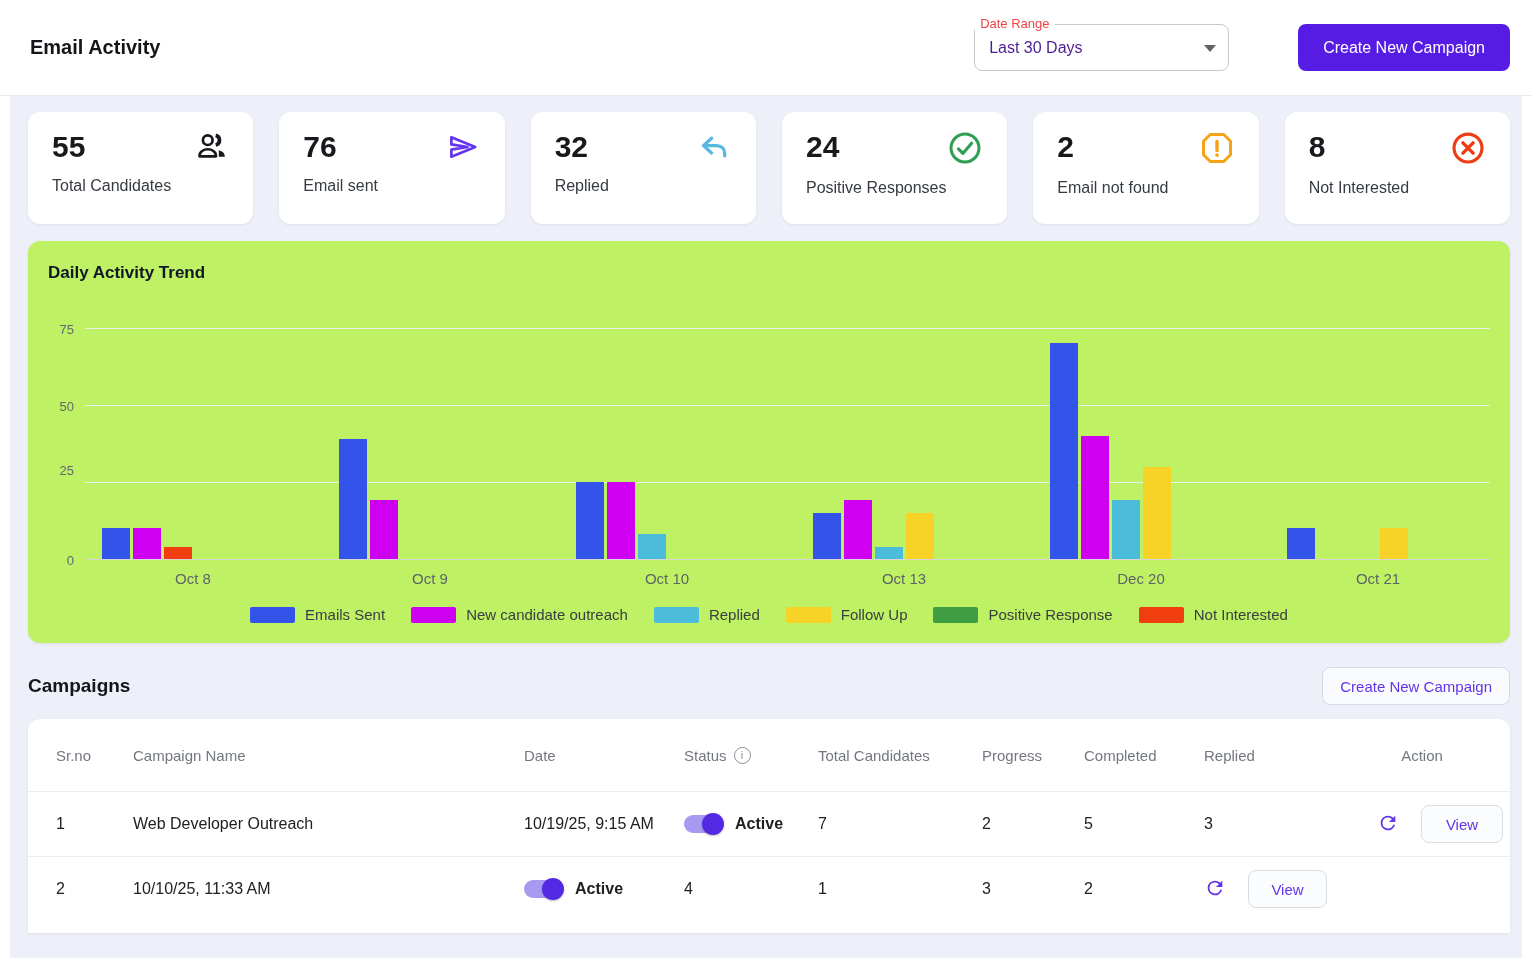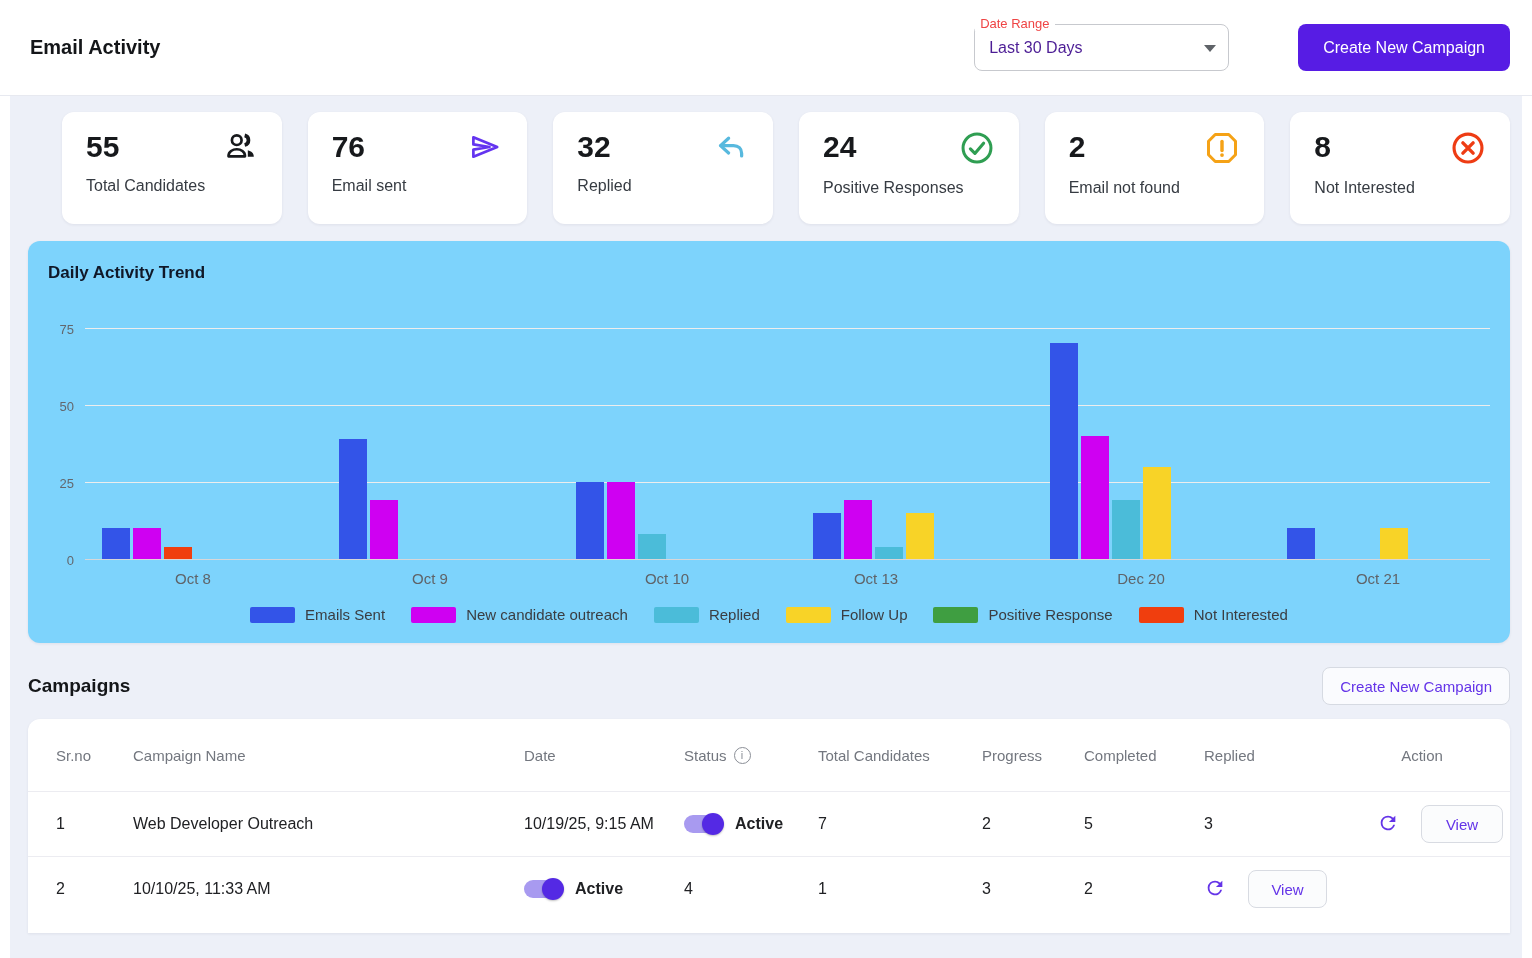--- a/index.html
+++ b/index.html
@@ -22,29 +22,29 @@
                   width:0; height:0; border-left:6px solid transparent; border-right:6px solid transparent;
                   border-top:7px solid #5f6368; }
   .primary-btn { margin-left:43px; height:47px; padding:0 25px; border:none; border-radius:8px;
                  background:#571ce4; color:#fff; font-size:16px; cursor:pointer;
                  font-family:inherit; }
 
   
   main { margin:0 10px; height:862px; background:#edf0f8; padding:16px 12px 0 18px; overflow:hidden; }
 
   
-  #stats-row { display:flex; gap:26px;margin-left:34px; }
+  #stats-row { display:flex; gap:26px; }
   .stat-card { flex:1; height:112px; background:#fff; border-radius:12px; padding:18px 24px;
                box-shadow:0 1px 3px rgba(25,30,60,0.07); }
   .stat-top { display:flex; justify-content:space-between; align-items:flex-start; }
   .stat-value { font-size:30px; font-weight:bold; color:#17191c; line-height:34px; }
   .stat-label { font-size:16px; color:#363b42; margin-top:9px; }
 
   
-  .chart-card { margin-top:17px; background:#7dd3fc; border-radius:12px; padding:22px 20px 20px 20px;
+  .chart-card { margin-top:17px; background:#bef264; border-radius:12px; padding:22px 20px 20px 20px;
                 box-shadow:0 1px 3px rgba(25,30,60,0.07); }
   .chart-title { font-size:17px; font-weight:bold; color:#101828; }
   .plot { position:relative; height:259px; margin-top:18px; }
   .gridline { position:absolute; left:37px; right:0; height:1px; background:#ededed; }
   .gridline.zero { background:#d7d7d9; }
   .ytick { position:absolute; left:0; width:26px; text-align:right; font-size:13px; color:#63676d;
            transform:translateY(50%); }
   .bar-group { position:absolute; top:0; bottom:0; width:186px; }
   .bar { position:absolute; bottom:1px; width:28px; }
   .xtick { position:absolute; top:calc(100% + 10px); width:140px; margin-left:-70px;
@@ -167,21 +167,21 @@
       </div>
 
     <section class="chart-card">
       <h2 class="chart-title">Daily Activity Trend</h2>
       <div class="plot" id="chart-plot">
           <div class="gridline" style="bottom: 231px;"></div>
           <div class="ytick" style="bottom: 231px;">75</div>
           <div class="gridline" style="bottom: 154px;"></div>
           <div class="ytick" style="bottom: 154px;">50</div>
           <div class="gridline" style="bottom: 77px;"></div>
-          <div class="ytick" style="bottom: 77px;">25</div>
+          <div class="ytick" style="bottom: 90px;">25</div>
           <div class="gridline zero" style="bottom: 0px;"></div>
           <div class="ytick" style="bottom: 0px;">0</div>
           <div class="bar-group" style="left: 52px;">
             <div class="bar" style="left: 1.5px; height: 30.8px; background: rgb(51, 84, 232);"></div>
             <div class="bar" style="left: 32.5px; height: 30.8px; background: rgb(207, 0, 242);"></div>
             <div class="bar" style="left: 63.5px; height: 12.32px; background: rgb(240, 62, 14);"></div>
           </div>
           <div class="xtick" style="left: 145px;">Oct 8</div>
           <div class="bar-group" style="left: 289px;">
             <div class="bar" style="left: 1.5px; height: 120.12px; background: rgb(51, 84, 232);"></div>
@@ -193,21 +193,21 @@
             <div class="bar" style="left: 32.5px; height: 77px; background: rgb(207, 0, 242);"></div>
             <div class="bar" style="left: 63.5px; height: 24.64px; background: rgb(75, 188, 217);"></div>
           </div>
           <div class="xtick" style="left: 619px;">Oct 10</div>
           <div class="bar-group" style="left: 763px;">
             <div class="bar" style="left: 1.5px; height: 46.2px; background: rgb(51, 84, 232);"></div>
             <div class="bar" style="left: 32.5px; height: 58.52px; background: rgb(207, 0, 242);"></div>
             <div class="bar" style="left: 63.5px; height: 12.32px; background: rgb(75, 188, 217);"></div>
             <div class="bar" style="left: 94.5px; height: 46.2px; background: rgb(248, 211, 39);"></div>
           </div>
-          <div class="xtick" style="left: 828px;">Oct 13</div>
+          <div class="xtick" style="left: 856px;">Oct 13</div>
           <div class="bar-group" style="left: 1000px;">
             <div class="bar" style="left: 1.5px; height: 215.6px; background: rgb(51, 84, 232);"></div>
             <div class="bar" style="left: 32.5px; height: 123.2px; background: rgb(207, 0, 242);"></div>
             <div class="bar" style="left: 63.5px; height: 58.52px; background: rgb(75, 188, 217);"></div>
             <div class="bar" style="left: 94.5px; height: 92.4px; background: rgb(248, 211, 39);"></div>
           </div>
           <div class="xtick" style="left: 1093px;">Dec 20</div>
           <div class="bar-group" style="left: 1237px;">
             <div class="bar" style="left: 1.5px; height: 30.8px; background: rgb(51, 84, 232);"></div>
             <div class="bar" style="left: 94.5px; height: 30.8px; background: rgb(248, 211, 39);"></div>

